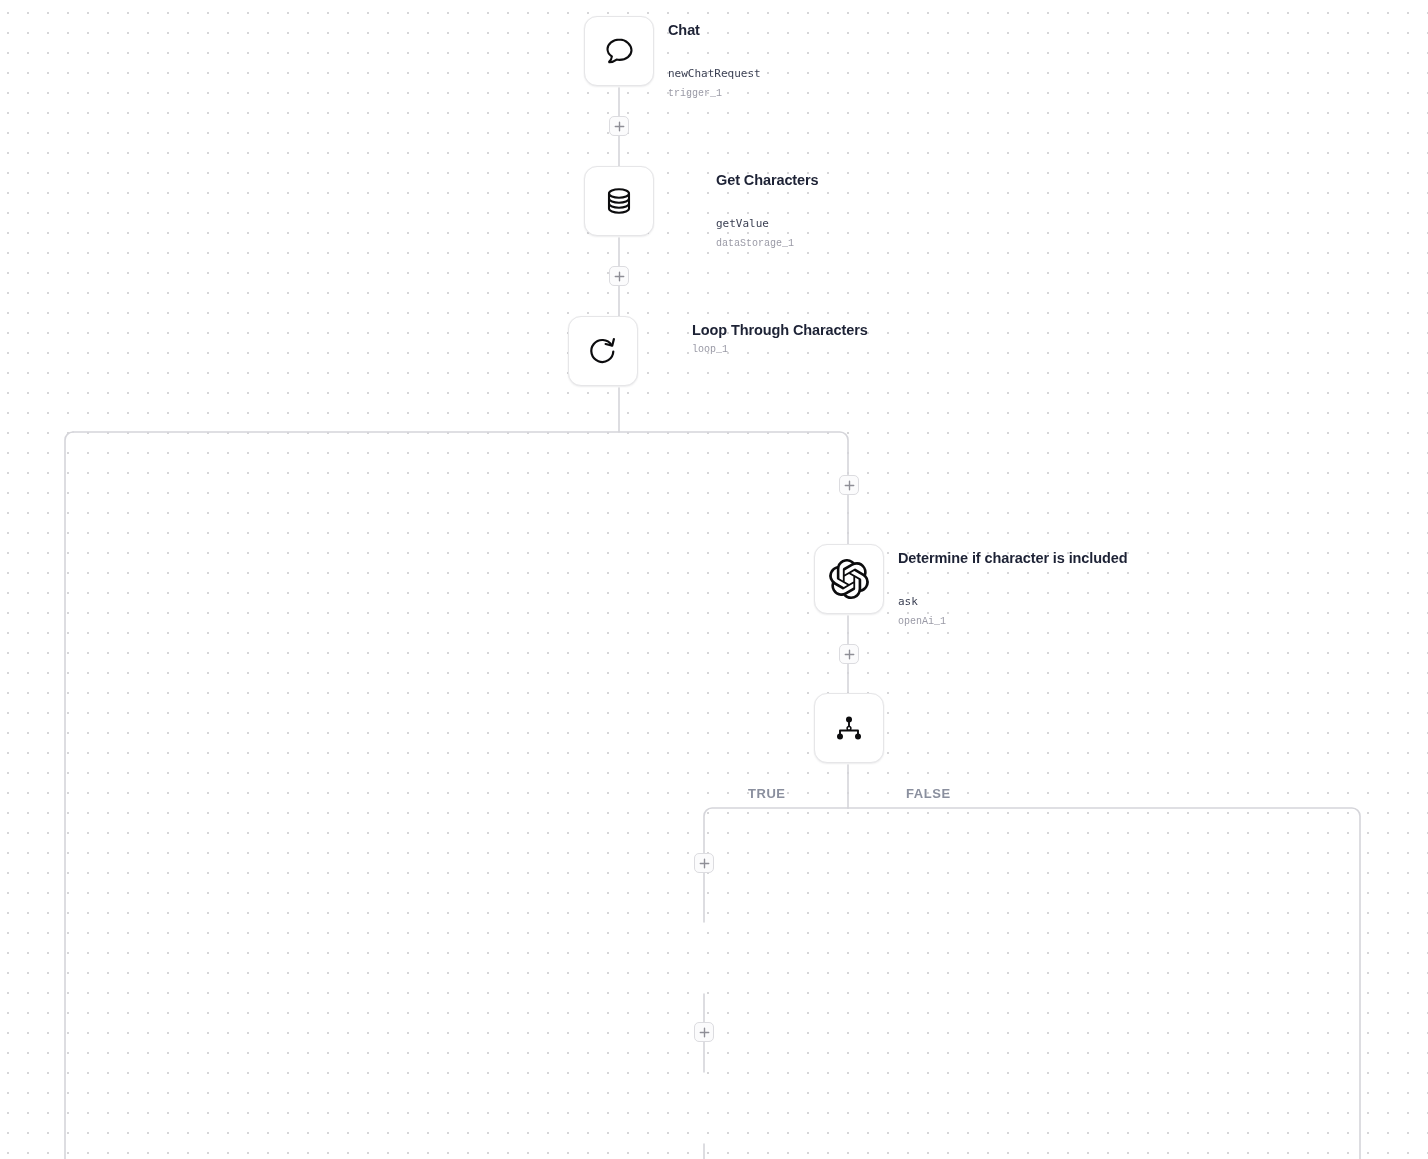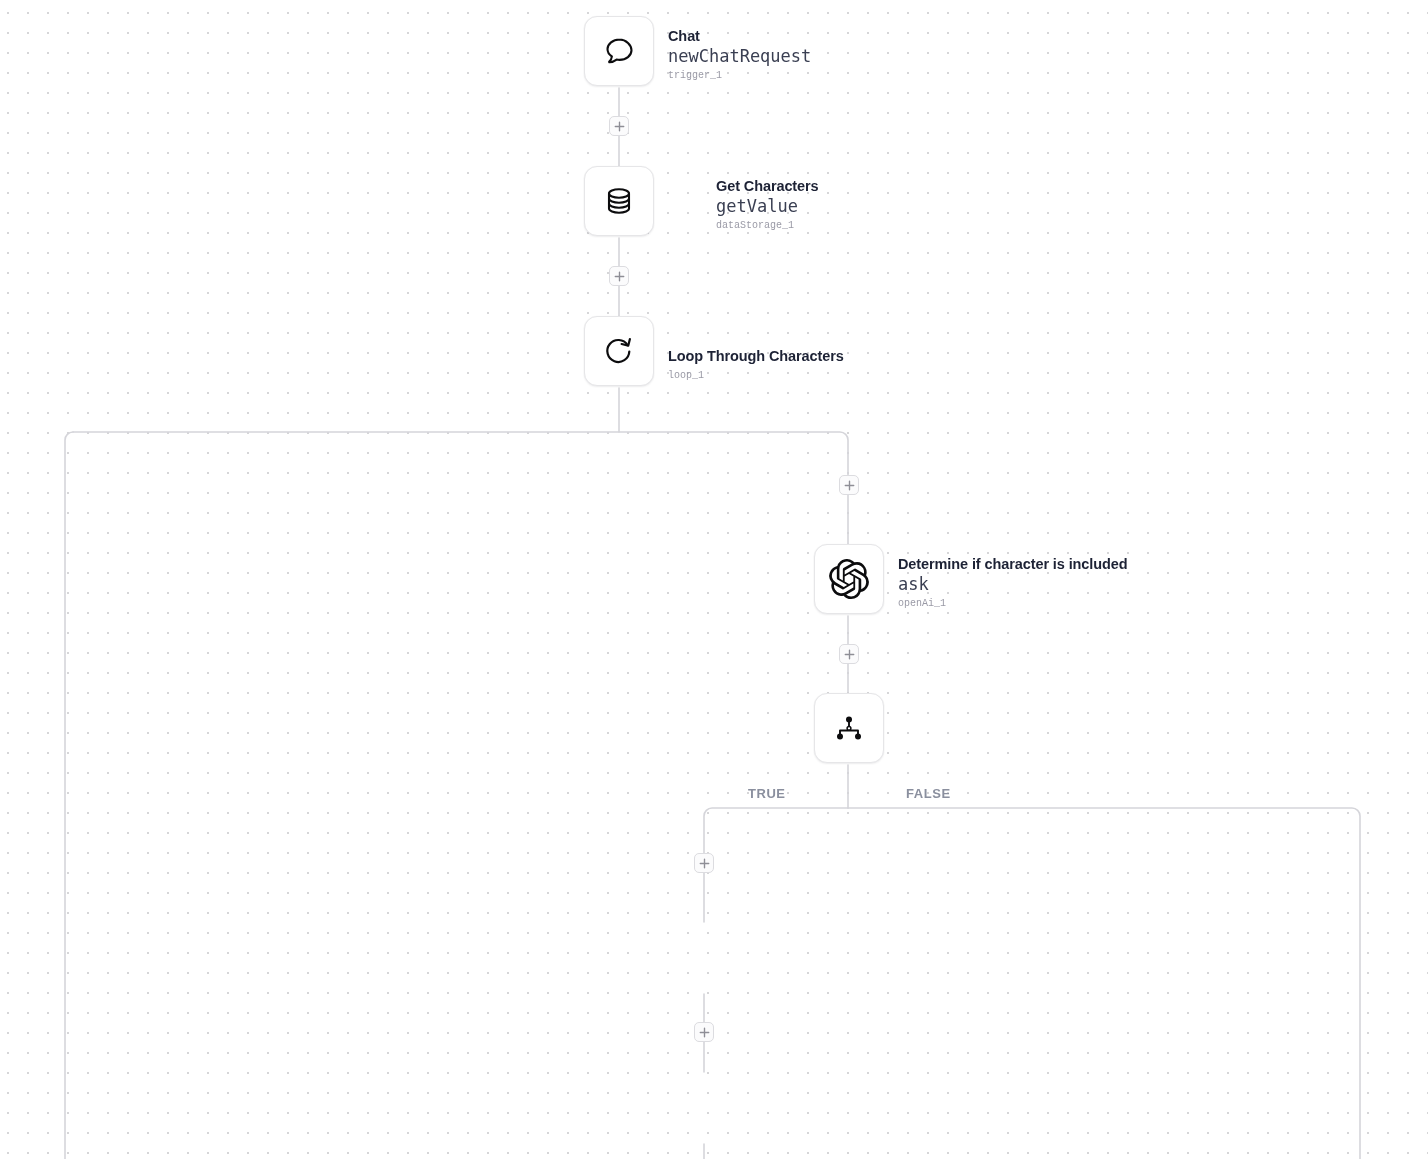--- a/index.html
+++ b/index.html
@@ -26,21 +26,21 @@
     left: 0; top: 0;
     width: 1428px;
     height: 1159px;
     pointer-events: none;
   }
 
   
   .node {
     position: absolute;
     display: flex;
-    align-items: flex-end;
+    align-items: flex-start;
   }
   .node-box {
     width: 70px;
     height: 70px;
     box-sizing: border-box;
     background: #ffffff;
     border: 1px solid #e6e6e8;
     border-radius: 13px;
     box-shadow: 0 1px 2px rgba(15,18,30,0.07), 0 0 0 0.5px rgba(15,18,30,0.02);
     display: flex;
@@ -62,23 +62,24 @@
   }
   .node-title {
     font-size: 14.5px;
     font-weight: bold;
     color: #1d2235;
     line-height: 19px;
     letter-spacing: -0.1px;
   }
   .node-type {
     font-family: "DejaVu Sans Mono", "Liberation Mono", monospace;
-    font-size: 17px;
+    font-size: 11px;
     color: #3a3f52;
     line-height: 20px;
+    margin-top: 24px;
   }
   .node-id {
     font-size: 10px;
     color: #9a9aa6;
     line-height: 20px;
     font-family: Liberation Mono, monospace;
   }
 
   
   .plus-btn {
@@ -167,21 +168,21 @@
         </g>
       </svg>
     </div>
     <div class="node-text">
       <span class="node-title">Get Characters</span>
       <span class="node-type">getValue</span>
       <span class="node-id">dataStorage_1</span>
     </div>
   </div>
 
-  <div class="node" style="left:584px; top:316px;">
+  <div class="node" style="left:568px; top:316px;gap:40px;">
     <div class="node-box">
       <svg class="node-icon" viewBox="0 0 40 40">
         <g fill="none" stroke="#0c0c0e" stroke-width="2.2" stroke-linecap="round" stroke-linejoin="round">
           <path d="M28.6 14.1 A11 11 0 1 0 30.3 20.5"></path>
           <path d="M22.6 13.0 L29.3 14.6 L30.9 8.0" fill="none"></path>
         </g>
       </svg>
     </div>
     <div class="node-text">
       <span class="node-title">Loop Through Characters</span>

